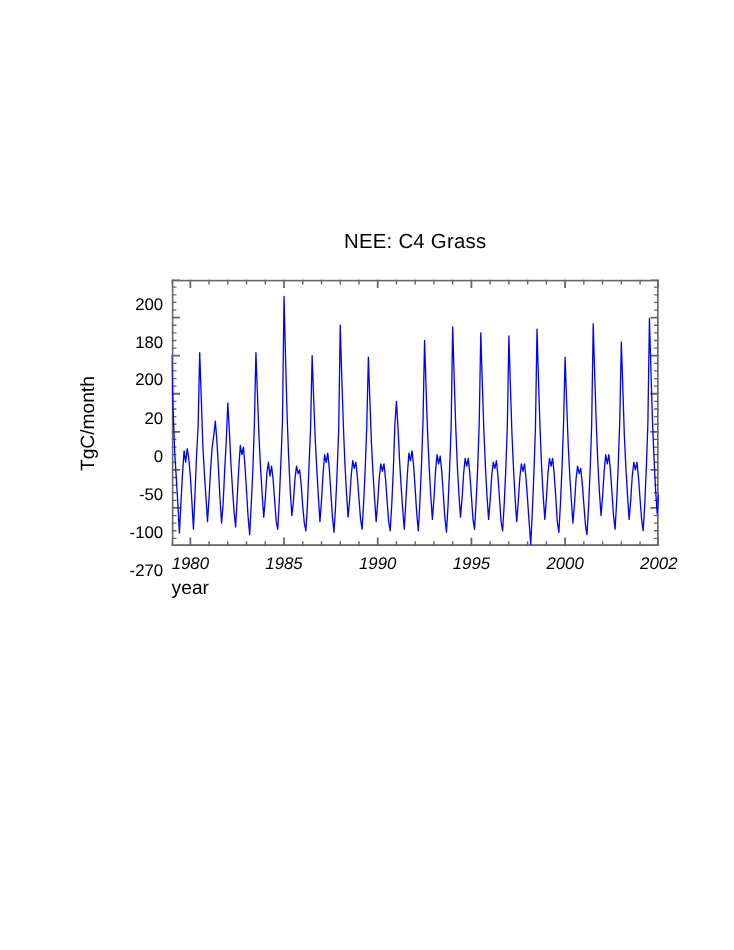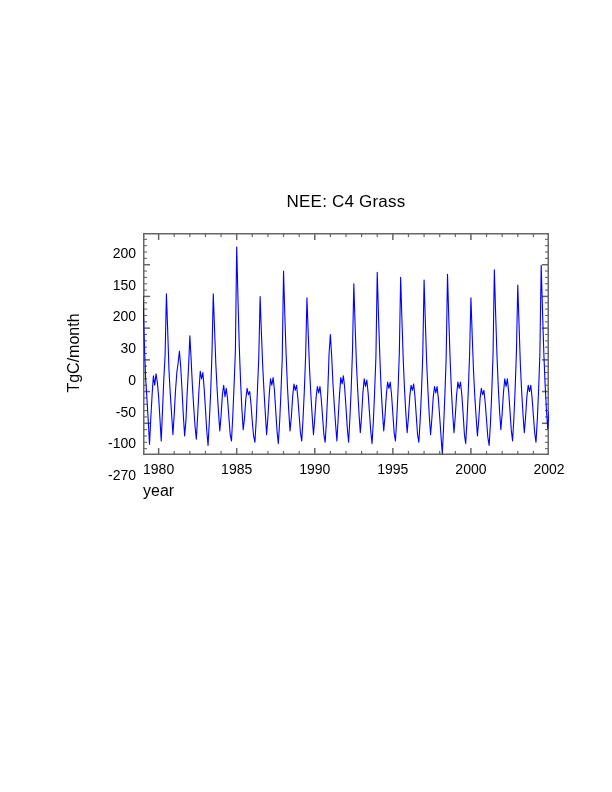--- a/index.html
+++ b/index.html
@@ -92,20 +92,21 @@
     height: 222px;
   }
 
   .xtick-label {
     position: absolute;
     top: 0;
     font-size: 14px;
     color: #000000;
     white-space: nowrap;
     transform: translateX(-50%);
+    font-style: italic;
   }
   #xtick-labels {
     position: absolute;
     left: 143px;
     top: 461px;
     width: 406px;
     height: 20px;
   }
 
   svg { display: block; }
@@ -118,23 +119,23 @@
   <div id="chart-title">NEE: C4 Grass</div>
 
   <div id="ylabel-wrap">
     <div id="ylabel-inner">TgC/month</div>
   </div>
 
   <div id="xlabel">year</div>
 
   <div id="ytick-labels">
       <div class="ytick-label" style="top: 0px;">200</div>
-      <div class="ytick-label" style="top: 31.7143px;">150</div>
+      <div class="ytick-label" style="top: 31.7143px;">180</div>
       <div class="ytick-label" style="top: 63.4286px;">200</div>
-      <div class="ytick-label" style="top: 95.1429px;">30</div>
+      <div class="ytick-label" style="top: 95.1429px;">20</div>
       <div class="ytick-label" style="top: 126.857px;">0</div>
       <div class="ytick-label" style="top: 158.571px;">-50</div>
       <div class="ytick-label" style="top: 190.286px;">-100</div>
       <div class="ytick-label" style="top: 222px;">-270</div>
     </div>
   <div id="xtick-labels">
       <div class="xtick-label" style="left: 15.6154px;">1980</div>
       <div class="xtick-label" style="left: 93.6923px;">1985</div>
       <div class="xtick-label" style="left: 171.769px;">1990</div>
       <div class="xtick-label" style="left: 249.846px;">1995</div>

